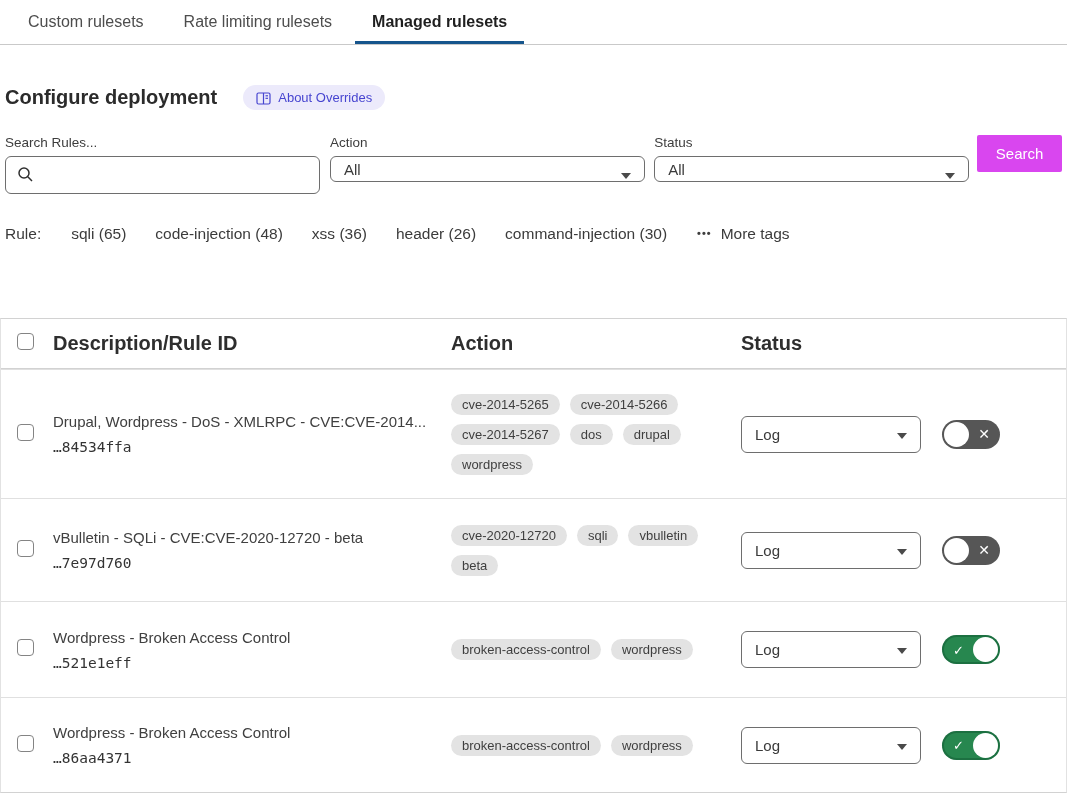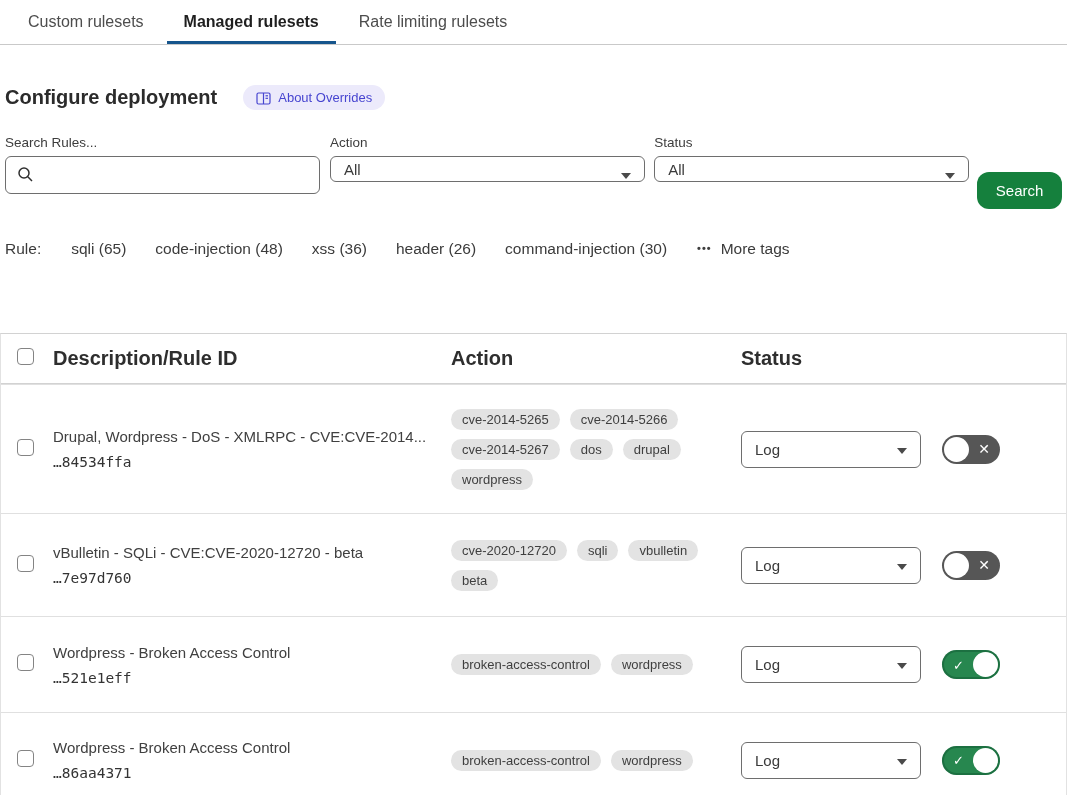--- a/index.html
+++ b/index.html
@@ -106,28 +106,27 @@
     border-left: 5px solid transparent;
     border-right: 5px solid transparent;
     border-top: 6px solid #4a4a4a;
   }
   .f-action, .f-status { width: 316px; margin-left: 10px; }
   .f-status { margin-left: 9px; }
   .f-action .select, .f-status .select { width: 100%; }
   .search-btn {
     margin-left: 8px;
     width: 85px; height: 37px;
-    background: #15803d;
+    background: #d946ef;
     color: #fff;
     border: none;
-    border-radius: 12px;
+    border-radius: 2px;
     font-size: 15px;
     font-family: "Liberation Sans", sans-serif;
     cursor: pointer;
-    margin-top: 37px;
   }
 
   
   .tagsbar {
     display: flex;
     align-items: center;
     margin-top: 31px;
     font-size: 15.5px;
     color: #3b3b3b;
   }
@@ -234,22 +233,22 @@
   .toggle.off .cross { right: 10px; }
   .toggle.on { background: #27874f; box-shadow: inset 0 0 0 2px rgba(10,70,40,.35); }
   .toggle.on .knob { right: 2px; }
   .toggle.on .check { left: 11px; font-size: 13px; }
 </style>
 </head>
 <body>
 
 <div class="tabbar">
   <div class="tab">Custom rulesets</div>
+  <div class="tab">Rate limiting rulesets</div>
   <div class="tab active">Managed rulesets</div>
-  <div class="tab">Rate limiting rulesets</div>
 </div>
 
 <div class="page">
 
   <div class="page-header">
     <div class="page-title">Configure deployment</div>
     <a class="badge">
       <span>
         <svg width="15" height="13" viewBox="0 0 15 13" fill="none" stroke="#4745d0" stroke-width="1.2">
           <rect x="1" y="1" width="13" height="11" rx="1.5"></rect>

